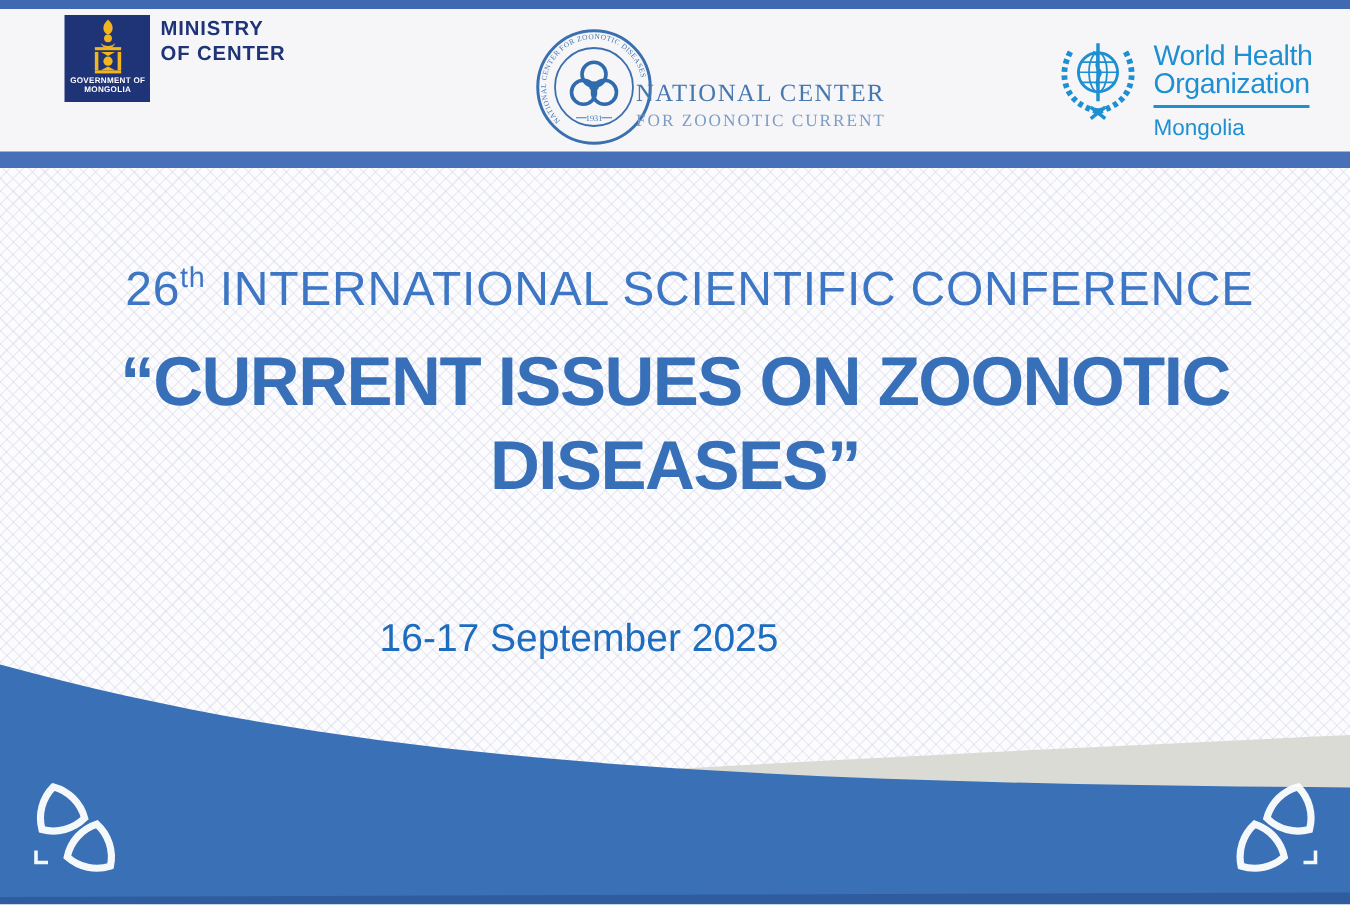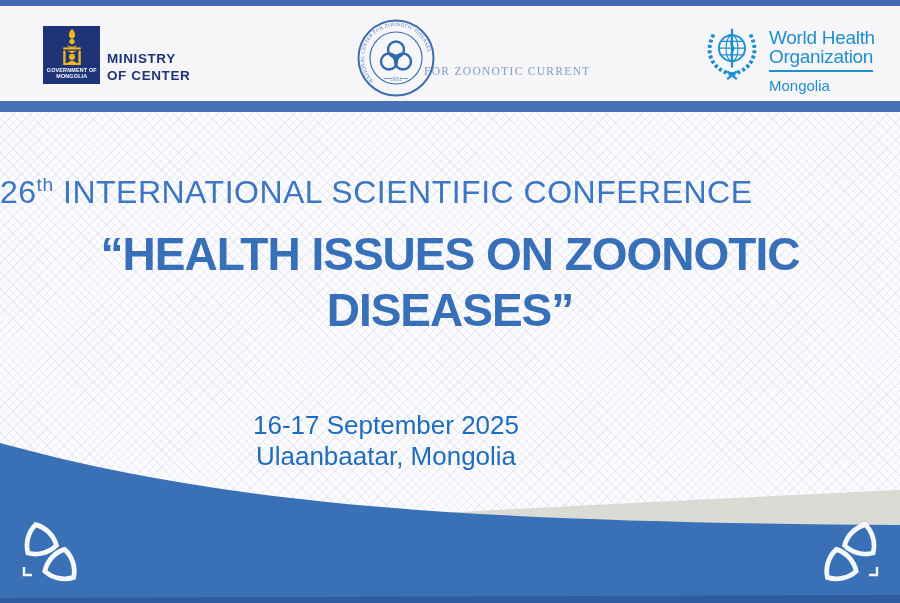--- a/index.html
+++ b/index.html
@@ -7,21 +7,21 @@
     width:900px;height:603px;position:relative;overflow:hidden;
     font-family:"Liberation Sans",sans-serif;
     background:#fdfdfe;
   }
   
   .top-stripe{position:absolute;left:0;top:0;width:900px;height:6px;background:#4169b2;}
   .header{position:absolute;left:0;top:6px;width:900px;height:95px;background:#f6f6f8;}
   .header-stripe{position:absolute;left:0;top:101px;width:900px;height:11px;background:#4770b8;}
 
   
-  .moh{position:absolute;left:43px;top:20px;display:flex;align-items:flex-end;}
+  .moh{position:absolute;left:43px;top:4px;display:flex;align-items:flex-start;}
   .moh-square{width:57px;height:58px;background:#1f3476;display:flex;flex-direction:column;align-items:center;justify-content:flex-start;padding-top:3px;box-sizing:border-box;}
   .moh-caption{color:#ffffff;font-weight:bold;font-size:6px;line-height:7px;text-align:center;letter-spacing:0.2px;transform:scale(0.9);white-space:nowrap;}
   .moh-name{margin-left:7px;color:#1f3476;font-weight:bold;font-size:13.5px;line-height:17px;letter-spacing:0.6px;}
 
   
   .nczd{position:absolute;left:356px;top:12px;display:flex;align-items:center;}
   .nczd-text{margin-left:-12px;margin-top:22px;font-family:"Liberation Serif",serif;}
   .nczd-line1{color:#4678b0;font-size:16.5px;letter-spacing:1px;white-space:nowrap;}
   .nczd-line2{color:#7e9dc6;font-size:11.5px;letter-spacing:1.3px;margin-top:3px;white-space:nowrap;}
 
@@ -34,21 +34,21 @@
 
   
   .main{
     position:absolute;left:0;top:112px;width:900px;height:491px;
     background-color:#fcfcfe;
     background-image:
       repeating-linear-gradient(45deg, rgba(204,209,226,0.33) 0 1px, transparent 1px 6px),
       repeating-linear-gradient(-45deg, rgba(204,209,226,0.33) 0 1px, transparent 1px 6px);
   }
   .title-line1{
-    position:absolute;left:0;top:174px;width:836px;text-align:left;
+    position:absolute;left:0;top:174px;width:836px;text-align:right;
     color:#3d76c4;font-size:32px;letter-spacing:0.5px;font-weight:400;
   }
   .title-line1 sup{font-size:60%;vertical-align:super;}
   .title-line2{
     position:absolute;left:30px;top:226px;width:840px;text-align:center;
     color:#3770b8;font-size:46px;font-weight:bold;line-height:56px;letter-spacing:-1px;
   }
   .date-block{
     position:absolute;left:0;top:410px;width:772px;text-align:center;
     color:#1e6cbe;font-size:26px;line-height:31px;
@@ -105,20 +105,21 @@
       <g fill="none" stroke="#2f6bad" stroke-width="2.4">
         <circle cx="40" cy="31.5" r="8"></circle>
         <circle cx="47" cy="43.5" r="8"></circle>
         <circle cx="33" cy="43.5" r="8"></circle>
       </g>
       <circle cx="40" cy="39.5" r="2.6" fill="none" stroke="#2f6bad" stroke-width="1.4"></circle>
       <text x="40" y="62.5" font-size="5.5" fill="#4678b0" text-anchor="middle">1931</text>
       <path d="M28,60.5 H35 M45,60.5 H52" stroke="#4678b0" stroke-width="0.7"></path>
     </svg>
     <div class="nczd-text">
+      <div class="nczd-line1">NATIONAL CENTER</div>
       <div class="nczd-line2">FOR ZOONOTIC CURRENT</div>
     </div>
   </div>
 
   <div class="who">
     <svg width="58" height="60" viewBox="0 0 60 62">
       <g stroke="#1e8fd0" fill="none">
         <path d="M11,12 C2,28 7,48 30,53" stroke-width="4" stroke-dasharray="3.2 2.4"></path>
         <path d="M49,12 C58,28 53,48 30,53" stroke-width="4" stroke-dasharray="3.2 2.4"></path>
         <path d="M25,58 L35,50 M35,58 L25,50" stroke-width="2.4"></path>
@@ -137,25 +138,24 @@
     </div>
   </div>
 </div>
 
 <div class="header-stripe"></div>
 
 <div class="main"></div>
 
 <div class="title-line1"><span>26</span><sup>th</sup><span> INTERNATIONAL SCIENTIFIC CONFERENCE</span></div>
 
-<div class="title-line2">“HEALTH ISSUES ON ZOONOTIC DISEASES”</div>
+<div class="title-line2">“CURRENT ISSUES ON ZOONOTIC DISEASES”</div>
 
 <div class="date-block">
   <div>16-17 September 2025</div>
-  <div>Ulaanbaatar, Mongolia</div>
 </div>
 
 <svg class="wave" viewBox="0 0 900 603">
   <defs>
     <path id="triq" d="M 0,-1 A 1.732,1.732 0 0 1 0.866,0.5 A 1.732,1.732 0 0 1 -0.866,0.5 A 1.732,1.732 0 0 1 0,-1 Z"></path>
     <path id="bracket" d="M0,0 V8 H8"></path>
   </defs>
 
   <path d="M0,545 C300,518 620,503 900,490 L900,603 L0,603 Z" fill="#dbdbd6"></path>
 

